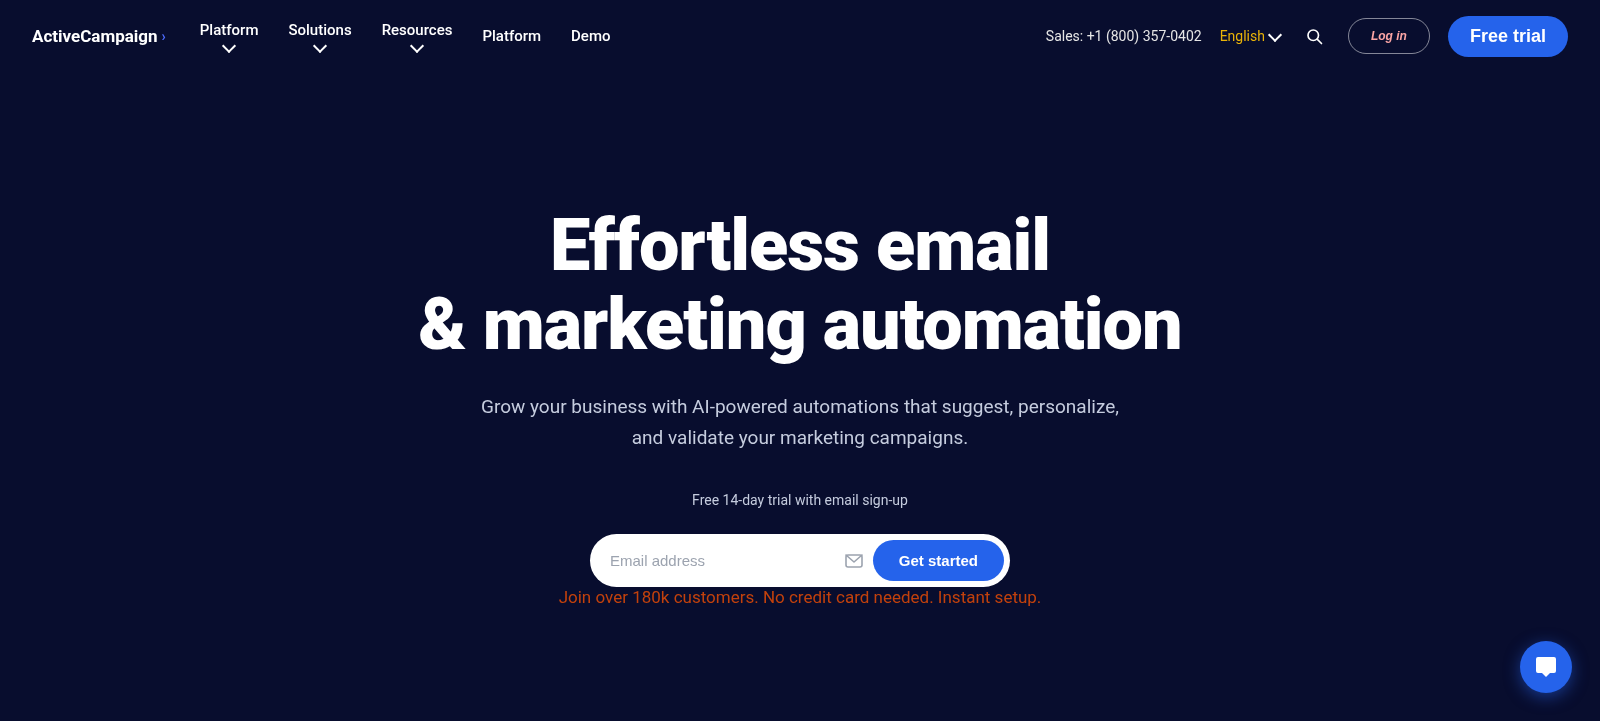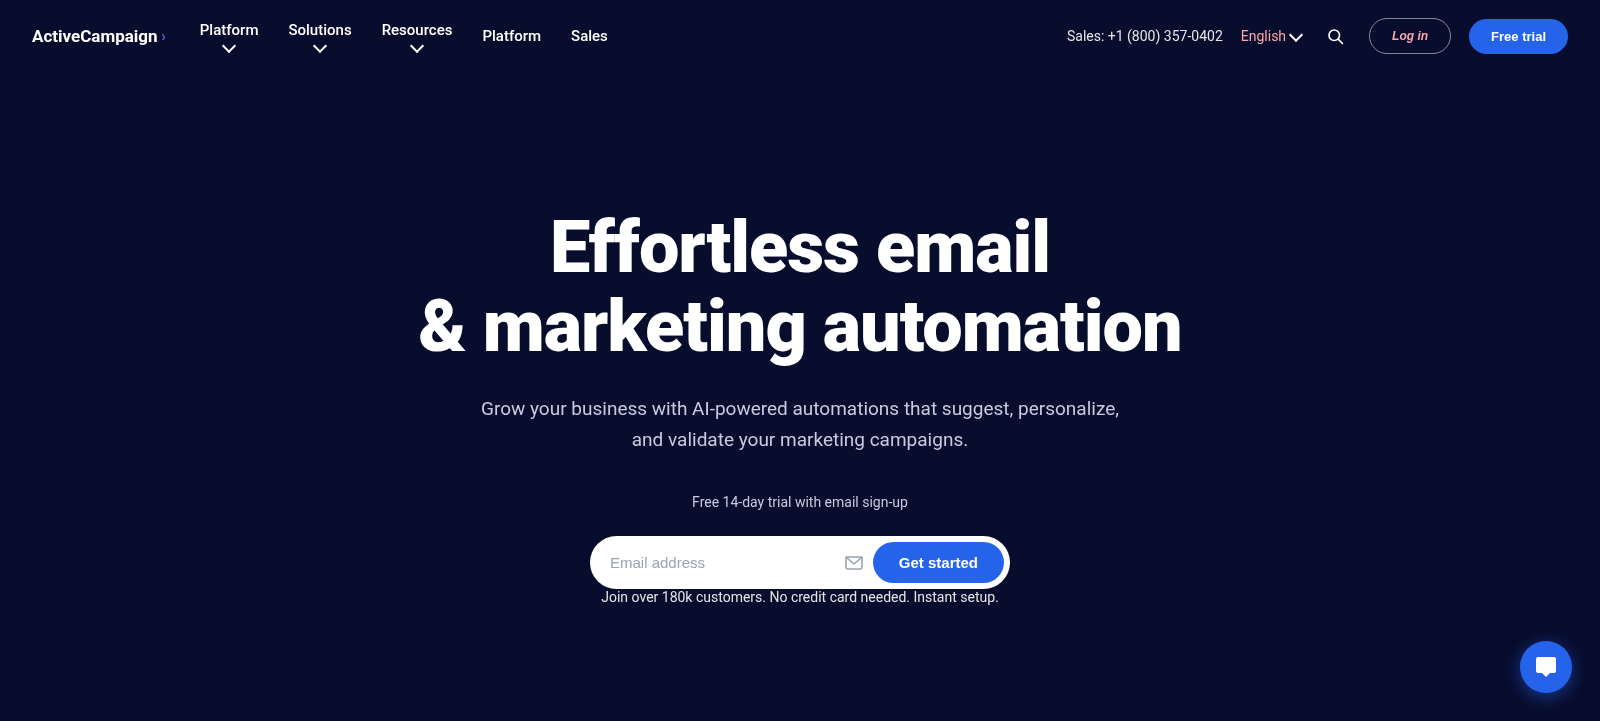--- a/index.html
+++ b/index.html
@@ -83,21 +83,21 @@
       font-size: 14px;
       color: #e5e5e5;
       white-space: nowrap;
     }
 
     .nav-lang {
       display: flex;
       align-items: center;
       gap: 5px;
       font-size: 14px;
-      color: #fca5a5;
+      color: #eab308;
       cursor: pointer;
     }
 
     .search-icon-btn {
       width: 32px;
       height: 32px;
       display: flex;
       align-items: center;
       justify-content: center;
       cursor: pointer;
@@ -117,21 +117,21 @@
       transition: background 0.15s;
       font-style: italic;
     }
 
     .btn-freetrial {
       padding: 10px 22px;
       border-radius: 24px;
       border: none;
       background: #2563eb;
       color: #ffffff;
-      font-size: 13px;
+      font-size: 18px;
       font-weight: 700;
       cursor: pointer;
       transition: background 0.15s;
     }
 
     
     .hero {
       display: flex;
       flex-direction: column;
       align-items: center;
@@ -201,22 +201,22 @@
       background: #2563eb;
       color: #ffffff;
       font-size: 15px;
       font-weight: 700;
       cursor: pointer;
       white-space: nowrap;
       transition: background 0.15s;
     }
 
     .hero-note {
-      font-size: 14px;
-      color: #e5e5e5;
+      font-size: 17px;
+      color: #c2410c;
     }
 
     
     .chat-btn {
       position: fixed;
       bottom: 28px;
       right: 28px;
       width: 52px;
       height: 52px;
       border-radius: 50%;
@@ -250,21 +250,21 @@
       <span class="chevron"></span>
     </div>
     <div class="nav-link">
       <span>Resources</span>
       <span class="chevron"></span>
     </div>
     <div class="nav-link">
       <span>Platform</span>
     </div>
     <div class="nav-link">
-      <span>Sales</span>
+      <span>Demo</span>
     </div>
   </div>
 
   <div class="nav-right">
     <span class="nav-phone">Sales: +1 (800) 357-0402</span>
 
     <div class="nav-lang">
       <span>English</span>
       <span class="chevron"></span>
     </div>

